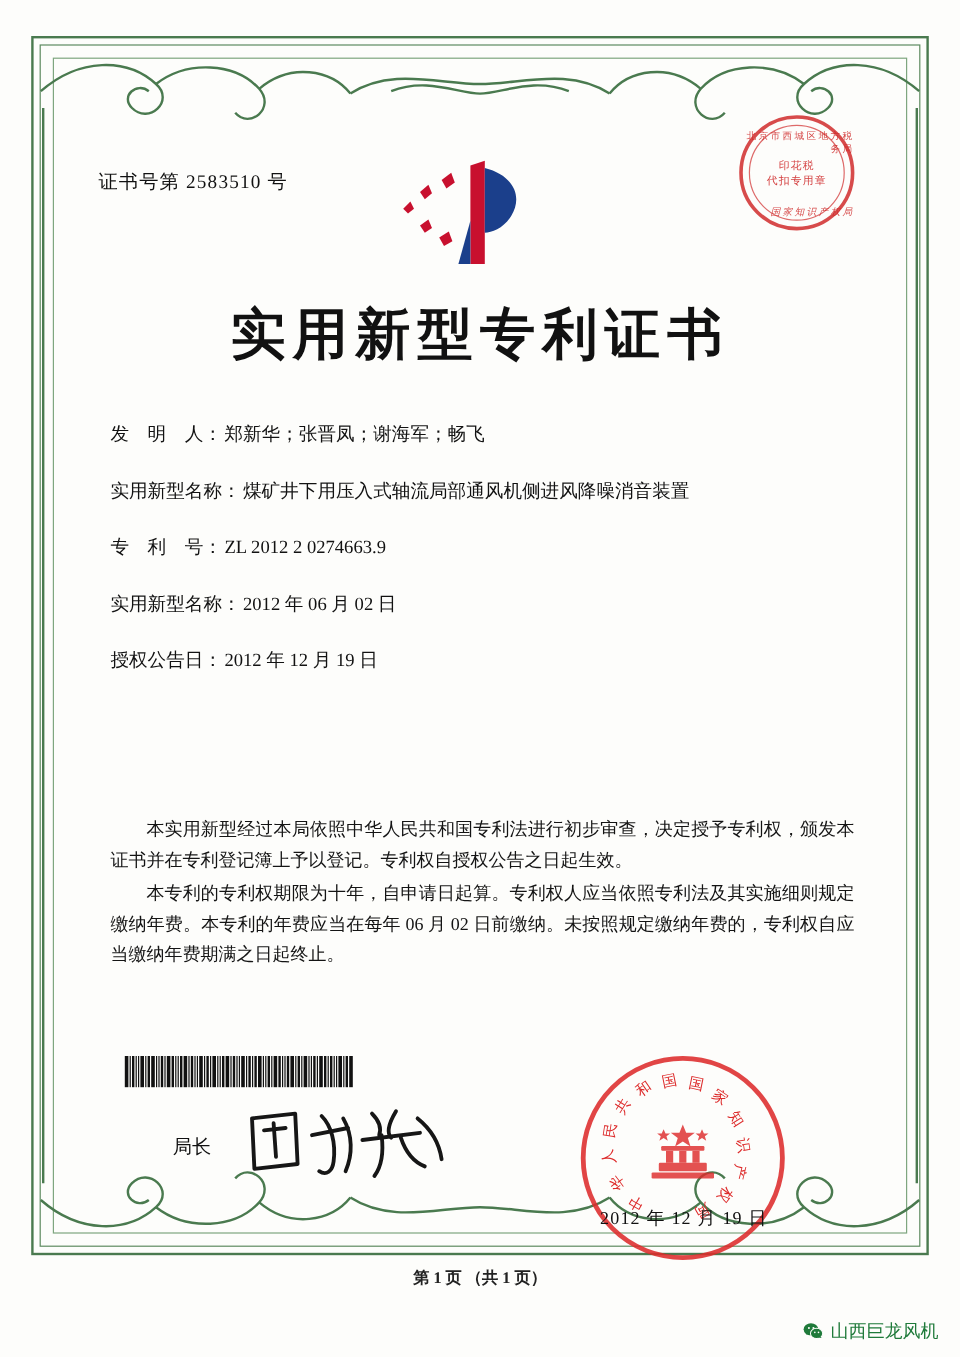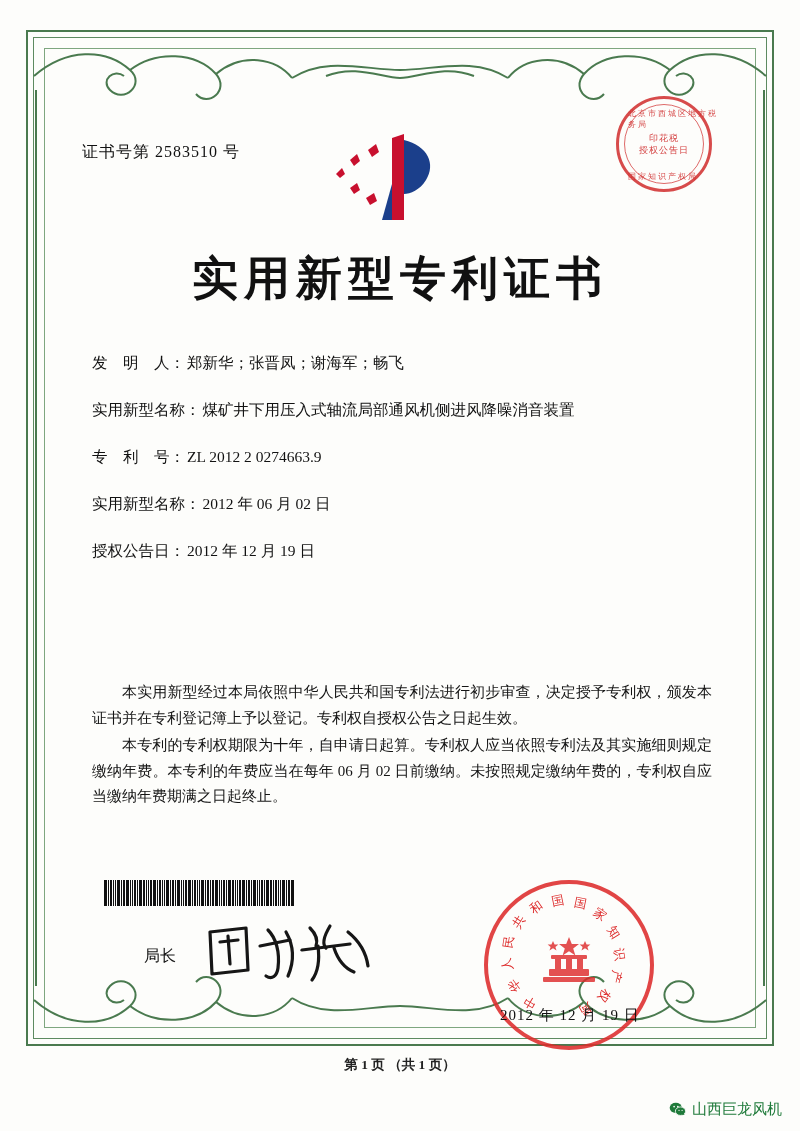--- a/index.html
+++ b/index.html
@@ -109,30 +109,30 @@
     font-size: 9px;
     line-height: 12px;
     letter-spacing: 1px;
     font-family: "Liberation Serif", serif;
     opacity: .9;
     text-align: center;
   }
   .seal-top .arc-top,
   .seal-top .arc-bot {
     position: absolute;
-    left: 12px;
+    left: 0;
     width: 96px;
-    text-align: left;
+    text-align: right;
     font-size: 8px;
     color: #cf2a2a;
     opacity: .85;
     letter-spacing: 2px;
   }
   .seal-top .arc-top { top: 12px; }
-  .seal-top .arc-bot { bottom: 10px; }
+  .seal-top .arc-bot { bottom: 10px; font-style: italic; }
 
   
   .title {
     position: absolute;
     left: 0;
     right: 0;
     top: 248px;
     text-align: center;
     font-size: 46px;
     font-weight: bold;
@@ -345,21 +345,21 @@
     <path d="M74 12 C 98 18, 106 36, 96 52 C 90 62, 80 66, 74 66 Z" fill="#1b3f8b"></path>
     <path d="M62 92 L52 92 L62 56 Z" fill="#1b3f8b"></path>
   </svg>
 
   <div class="seal-top">
     <div class="ring"></div>
     <div class="ring2"></div>
     <div class="arc-top">北京市西城区地方税务局</div>
     <div class="sealtxt">
       <div>印花税</div>
-      <div>授权公告日</div>
+      <div>代扣专用章</div>
     </div>
     <div class="arc-bot">国家知识产权局</div>
   </div>
 
   <div class="title">实用新型专利证书</div>
 
   <div class="fields">
     <div class="field-row">
       <span class="field-label">发　明　人：</span>
       <span class="field-value">郑新华；张晋凤；谢海军；畅飞</span>

